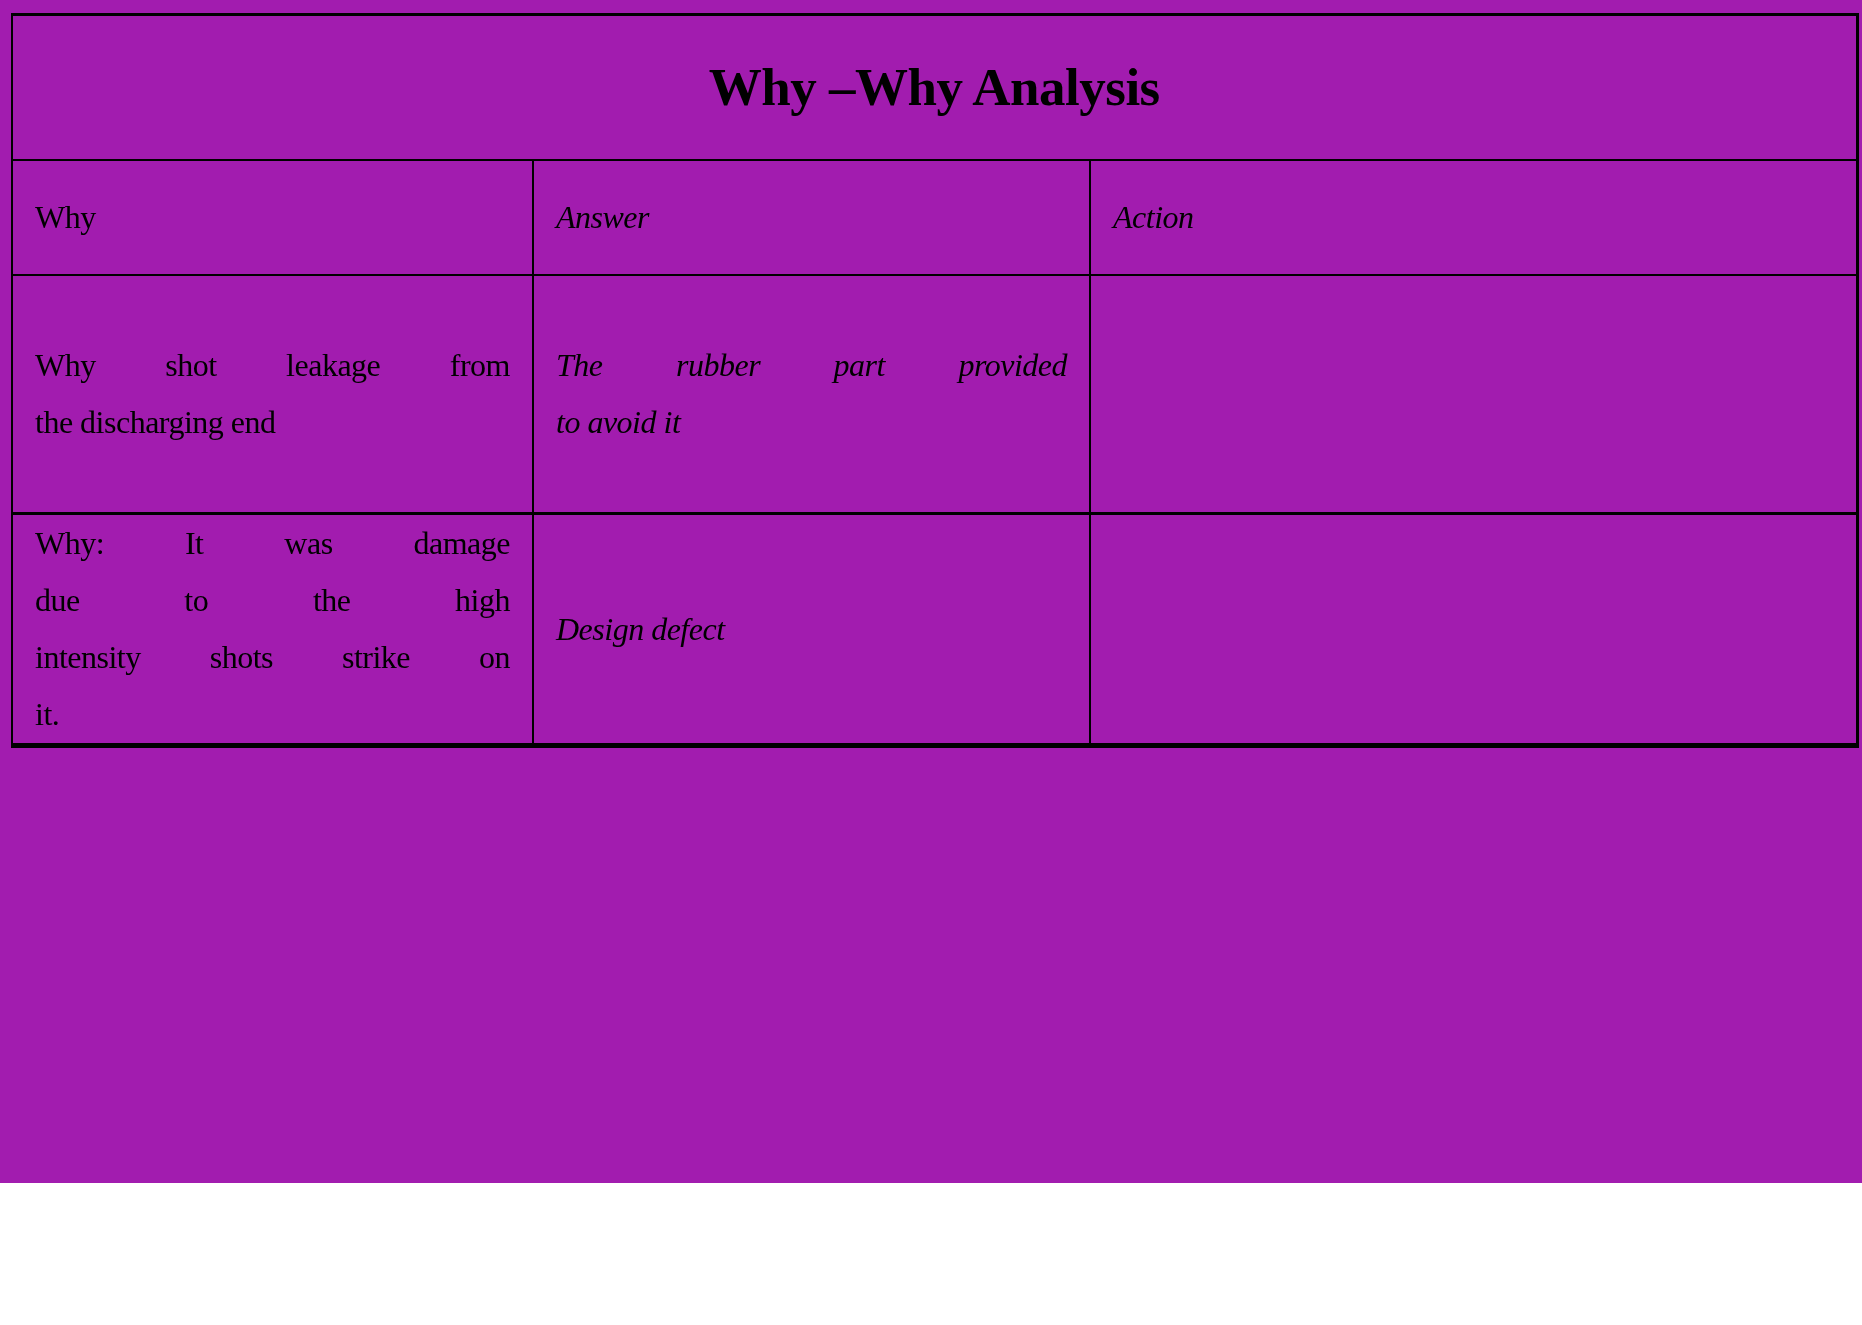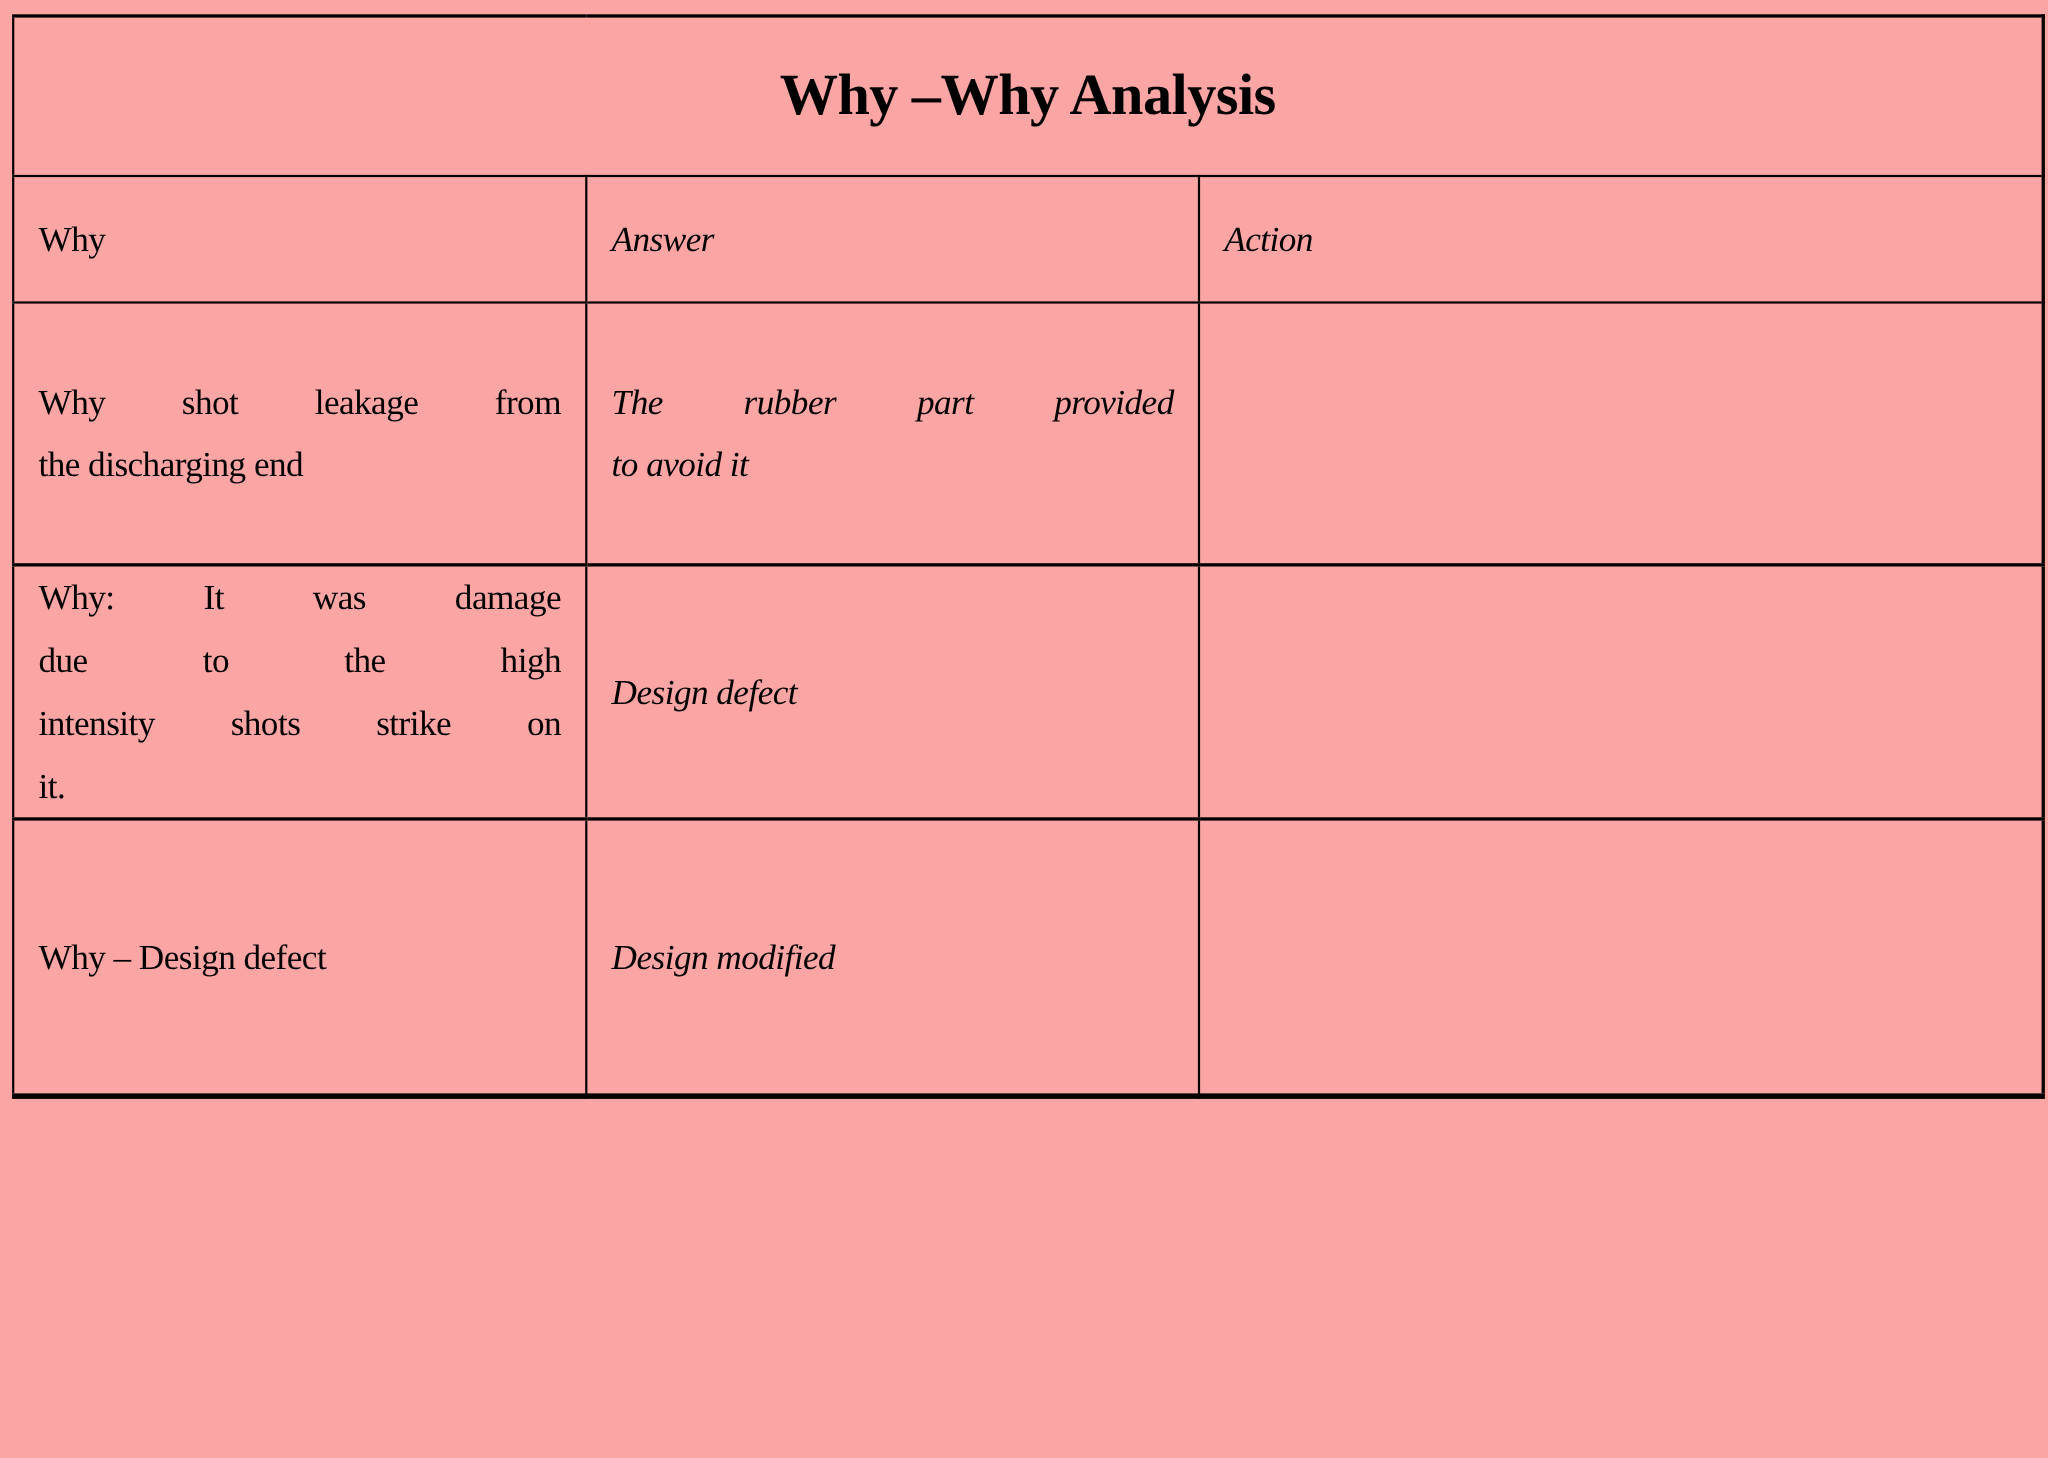--- a/index.html
+++ b/index.html
@@ -3,22 +3,22 @@
 <meta charset="utf-8">
 <style>
   html, body {
     margin: 0;
     padding: 0;
     background: #ffffff;
   }
   .page {
     position: relative;
     width: 1862px;
-    height: 1325px;
-    background: #fca5a5;
+    height: 1183px;
+    background: #a21caf;
     font-family: "Liberation Serif", "DejaVu Serif", serif;
     color: #000000;
   }
   table.ww-table {
     position: absolute;
     left: 11px;
     top: 13px;
     width: 1845px;
     border-collapse: collapse;
     table-layout: fixed;
@@ -94,24 +94,15 @@
             <span class="line j">Why: It was damage</span>
             <span class="line j">due to the high</span>
             <span class="line j">intensity shots strike on</span>
             <span class="line">it.</span>
           </td>
         <td class="c2">
             <span class="line">Design defect</span>
           </td>
         <td class="c3"></td>
       </tr>
-      <tr class="sep" style="height:252px">
-        <td class="c1">
-            <span class="line">Why – Design defect</span>
-          </td>
-        <td class="c2">
-            <span class="line">Design modified</span>
-          </td>
-        <td class="c3"></td>
-      </tr>
     </tbody>
   </table>
 </div>
 
 </body></html>

